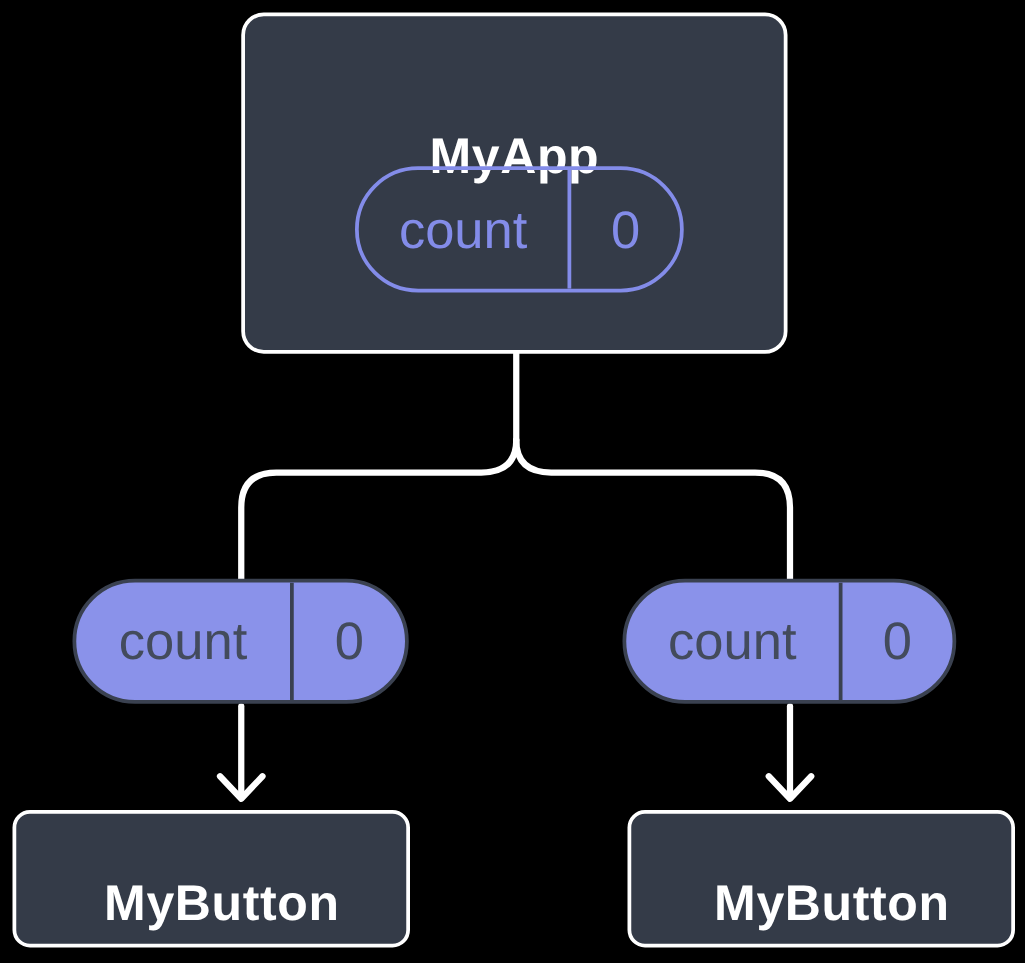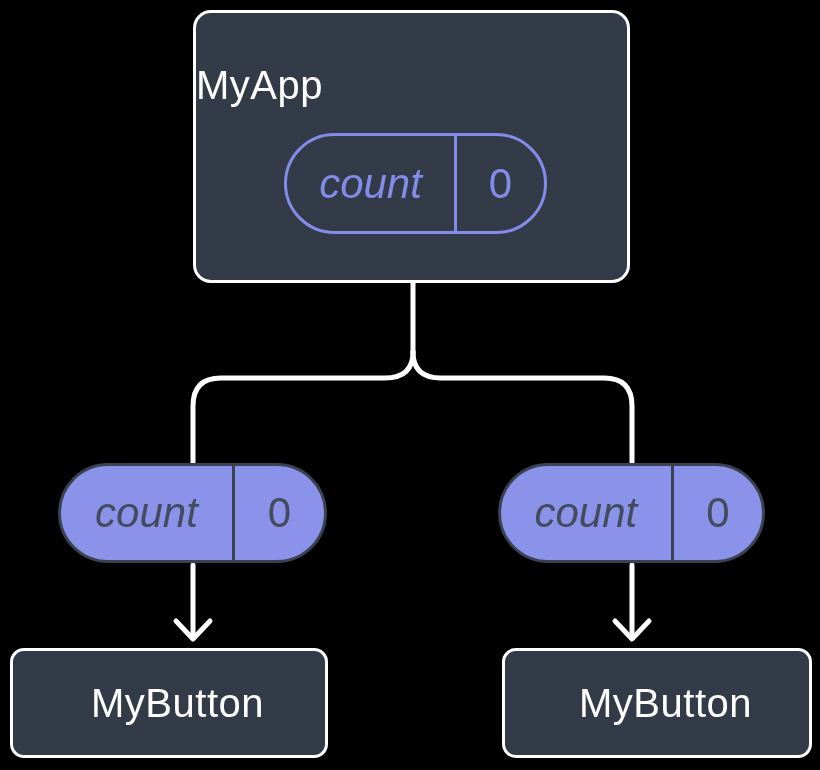--- a/index.html
+++ b/index.html
@@ -40,24 +40,26 @@
     border: 3px solid var(--node-border, #ffffff);
     z-index: 2;
   }
   #root-node {
     left: 193px; top: 10px;
     width: 437px; height: 273px;
     border-radius: 18px;
   }
   .node-title {
     color: var(--node-text, #ffffff);
-    font-weight: 400;
+    font-weight: 700;
     font-size: 40px;
     letter-spacing: 0.5px;
+    text-align: center;
     white-space: nowrap;
+    margin-top: 40px;
   }
   #root-title {
     position: absolute;
     left: 0; right: 0;
     top: 50px;
     line-height: 44px;
   }
 
   
   .pill {
@@ -66,21 +68,20 @@
     align-items: stretch;
     border-radius: 60px;
     font-size: 42px;
     overflow: hidden;
   }
   .pill-name {
     flex: 0 0 65%;
     display: flex;
     align-items: center;
     justify-content: center;
-    font-style: italic;
   }
   .pill-value {
     flex: 1 1 auto;
     display: flex;
     align-items: center;
     justify-content: center;
   }
 
   
   .state-pill {

